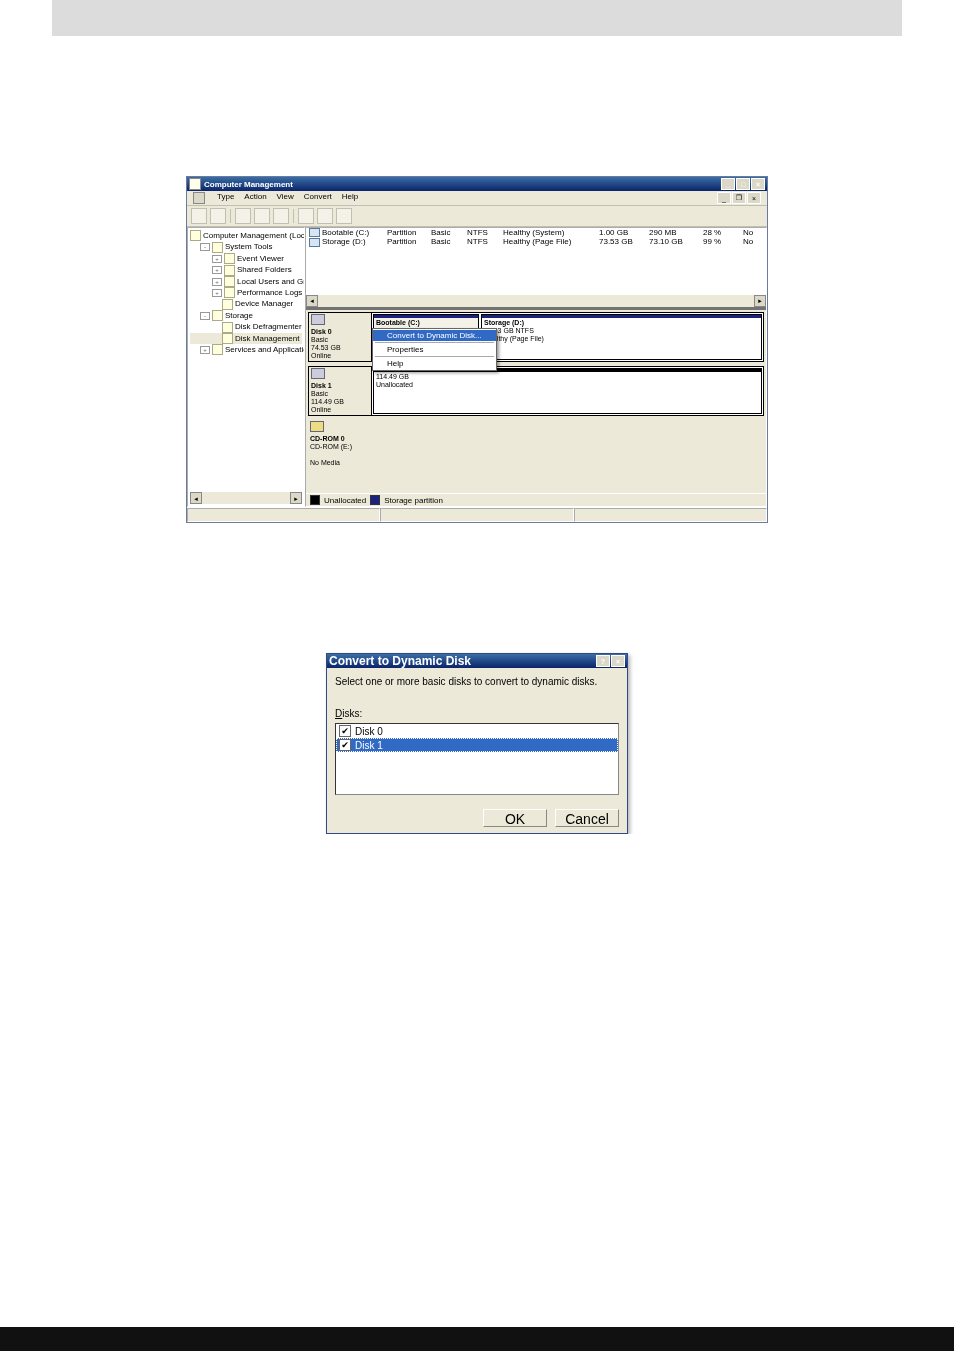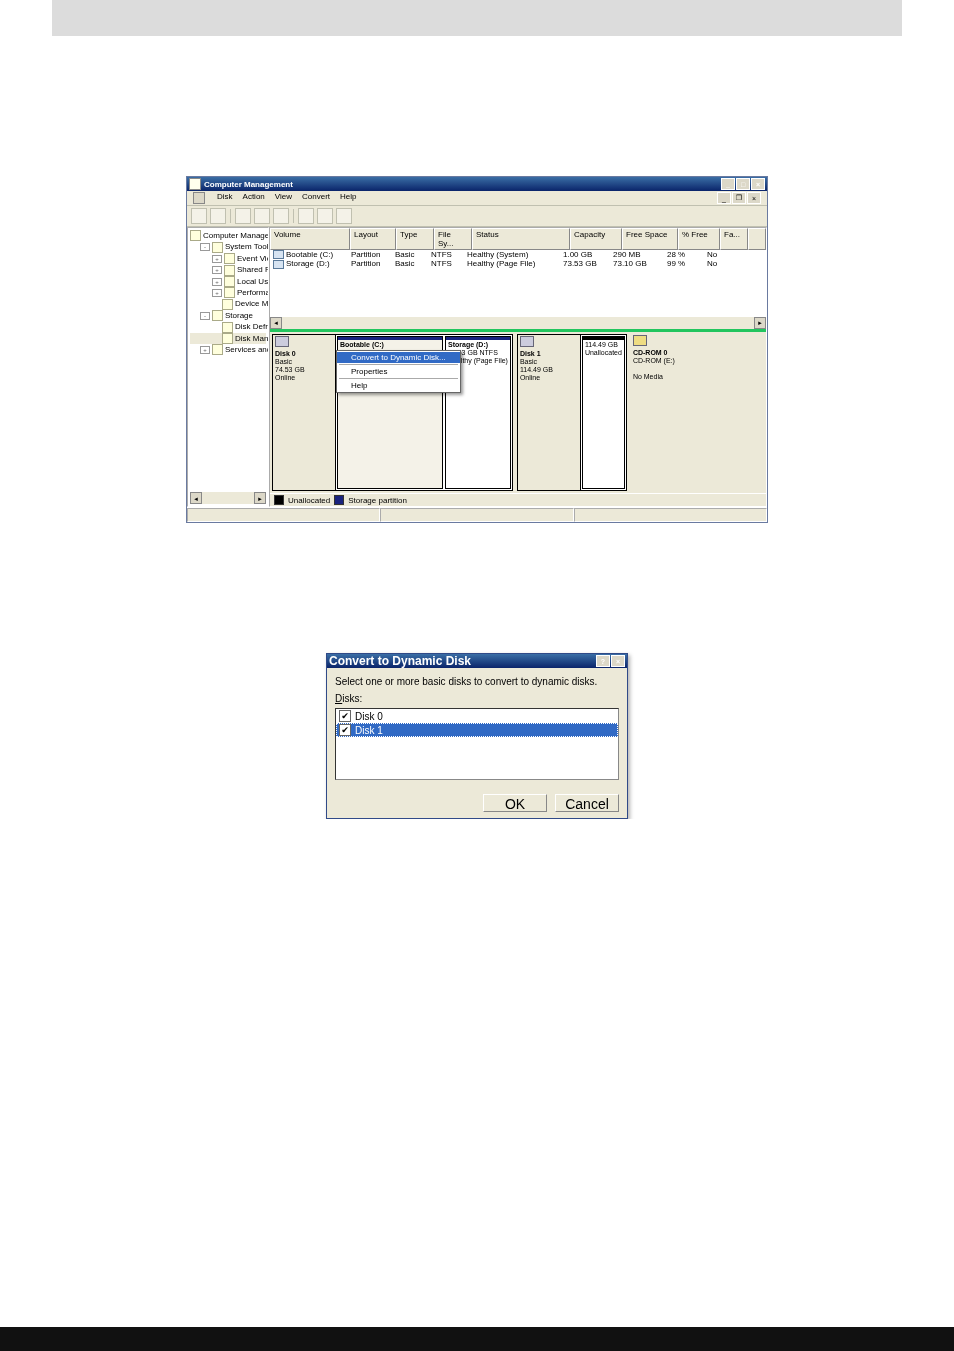--- a/index.html
+++ b/index.html
@@ -39,21 +39,21 @@
 .right-pane{flex:1;display:flex;flex-direction:column;border:1px inset #fff;background:#fff}
 .grid-header{display:flex;background:#ece9d8}
 .grid-header div{border:1px solid #fff;border-right-color:#888;border-bottom-color:#888;padding:1px 3px;font-size:8px}
 .grid-row{display:flex;padding:0 0}
 .grid-row div{padding:0 3px;font-size:8px}
 .col-vol{width:72px}.col-lay{width:38px}.col-type{width:30px}.col-fs{width:30px}.col-stat{width:90px}.col-cap{width:44px}.col-free{width:48px}.col-pct{width:34px}.col-fa{width:20px}.col-end{width:10px}
 .vol-icon{display:inline-block;width:9px;height:7px;background:#d7e4f2;border:1px solid #5a7a9a;margin-right:2px;vertical-align:middle}
 .hscroll-grid{display:flex;margin-top:auto}
 .hscroll-grid .track{flex:1;background:#ece9d8}
 
-.graphical{background:#ece9d8;border-top:3px solid #22c55e;flex:1;padding:2px;display:flex;flex-direction:row;gap:4px}
+.graphical{background:#ece9d8;border-top:3px solid #737373;flex:1;padding:2px;display:flex;flex-direction:column;gap:4px}
 .disk-row{display:flex;border:1px solid #000;background:#fff;min-height:30px;position:relative}
 .disk-label{width:58px;border-right:1px solid #000;background:#ece9d8;padding:1px 2px;font-size:7px;line-height:8px}
 .disk-label b{display:block}
 .disk-ic{display:inline-block;width:12px;height:9px;background:#ccd;border:1px solid #667;margin-bottom:1px}
 .part-area{flex:1;display:flex}
 .part{border:1px solid #000;margin:1px;padding:1px 2px;font-size:7px;line-height:8px;position:relative}
 .part .topbar{position:absolute;top:0;left:0;right:0;height:3px}
 .part .topbar.b-navy{background:#1a237e}
 .part .txt{margin-top:3px}
 .part.wide{flex:1}
@@ -103,21 +103,21 @@
     </div>
     <div class="title-ctl">
       <span>_</span>
       <span>□</span>
       <span>×</span>
     </div>
   </div>
 
   <div class="menu-bar">
     <span class="sys-icon"></span>
-    <span>Disk</span>
+    <span>Type</span>
     <span>Action</span>
     <span>View</span>
     <span>Convert</span>
     <span>Help</span>
     <div class="subwin-ctl">
       <span>_</span>
       <span>❐</span>
       <span>×</span>
     </div>
   </div>
@@ -153,32 +153,20 @@
       </div>
       <div class="hscroll-tree">
         <span class="hscroll-arrow">◂</span>
         <span class="bar" style="background:#ece9d8"></span>
         <span class="hscroll-arrow">▸</span>
       </div>
     </div>
 
     <div class="right-pane">
       <div>
-        <div class="grid-header">
-          <div class="col-vol">Volume</div>
-          <div class="col-lay">Layout</div>
-          <div class="col-type">Type</div>
-          <div class="col-fs">File Sy...</div>
-          <div class="col-stat">Status</div>
-          <div class="col-cap">Capacity</div>
-          <div class="col-free">Free Space</div>
-          <div class="col-pct">% Free</div>
-          <div class="col-fa">Fa...</div>
-          <div class="col-end"></div>
-        </div>
         <div class="grid-row">
           <div class="col-vol"><span class="vol-icon"></span><span>Bootable (C:)</span></div>
           <div class="col-lay">Partition</div>
           <div class="col-type">Basic</div>
           <div class="col-fs">NTFS</div>
           <div class="col-stat">Healthy (System)</div>
           <div class="col-cap">1.00 GB</div>
           <div class="col-free">290 MB</div>
           <div class="col-pct">28 %</div>
           <div class="col-fa">No</div>
@@ -283,21 +271,21 @@
 <div class="dialog">
   <div class="title-bar">
     <span class="t">Convert to Dynamic Disk</span>
     <div class="title-ctl">
       <span>?</span>
       <span>×</span>
     </div>
   </div>
   <div class="body">
     <div>Select one or more basic disks to convert to dynamic disks.</div>
-    <div style="margin-top:6px"><span class="label-u">D</span><span>isks:</span></div>
+    <div style="margin-top:21px"><span class="label-u">D</span><span>isks:</span></div>
     <div class="disk-list">
       <div class="item">
         <span class="chk">✔</span>
         <span>Disk 0</span>
       </div>
       <div class="item sel dotted">
         <span class="chk">✔</span>
         <span>Disk 1</span>
       </div>
     </div>

